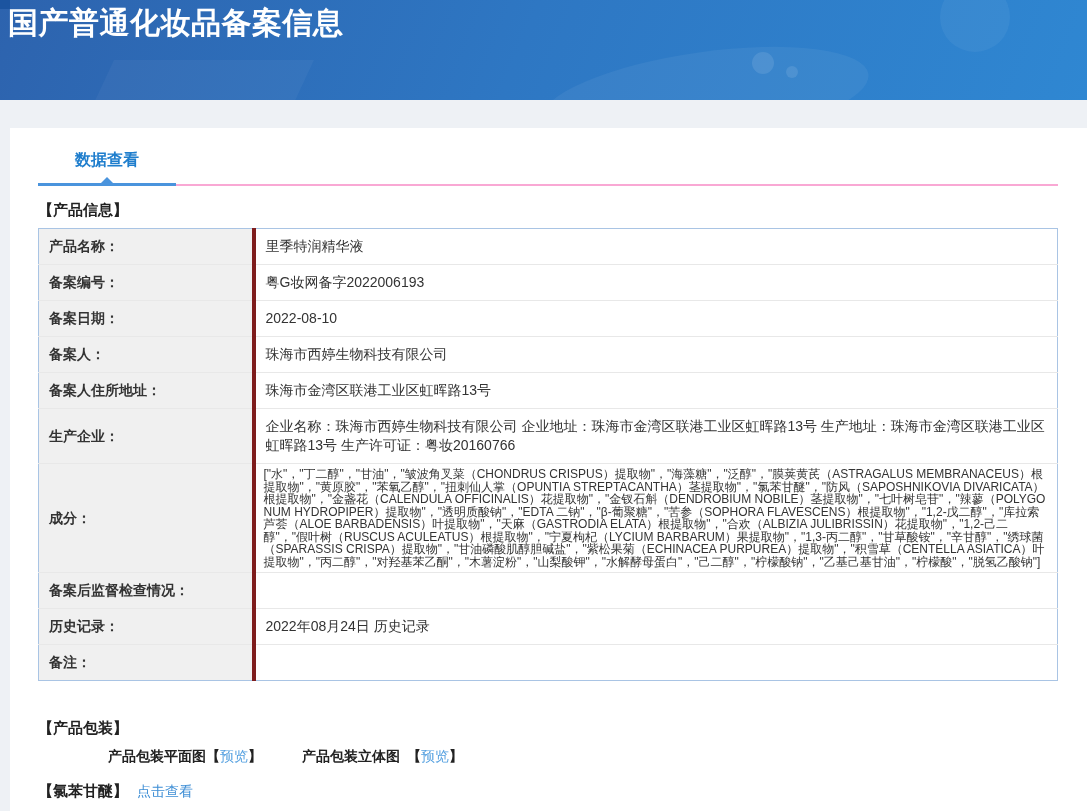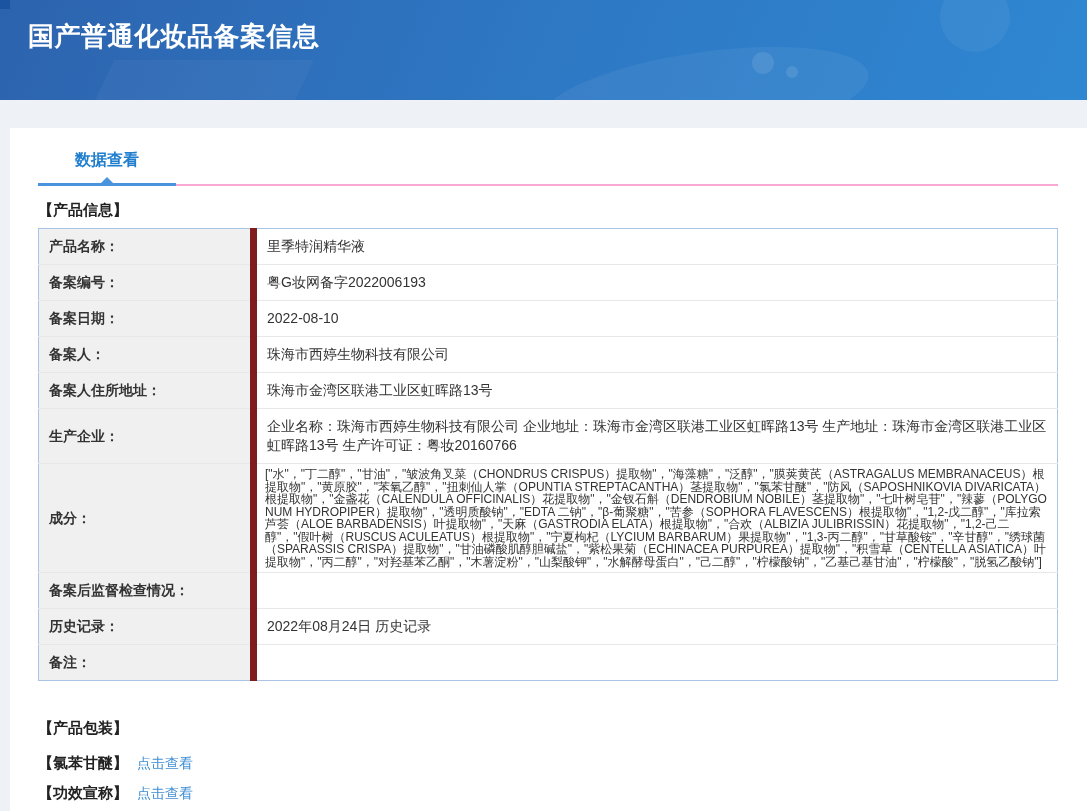--- a/index.html
+++ b/index.html
@@ -12,24 +12,23 @@
   .banner {
     position:relative; width:100%; height:100px;
     background:linear-gradient(112deg,#2d63ae 0%,#2e77c3 48%,#2f87d2 100%);
     overflow:hidden;
   }
   .banner .corner-notch {
     position:absolute; left:0; top:0; width:10px; height:9px;
     background:#1b54a0;
   }
   .banner h1 {
-    position:absolute; left:8px; top:16px;
-    font-size:26px; font-weight:bold; color:#ffffff; line-height:40px;
+    position:absolute; left:8px; top:3px;
+    font-size:30px; font-weight:bold; color:#ffffff; line-height:40px;
     letter-spacing:0.5px;
-    margin-left:20px;
   }
   .deco { position:absolute; background:rgba(255,255,255,0.055); }
   .deco.blob  { left:540px; top:52px; width:330px; height:90px; border-radius:50%; transform:rotate(-8deg); }
   .deco.band  { left:100px; top:60px; width:200px; height:60px; transform:skewX(-25deg); background:rgba(255,255,255,0.04); }
   .deco.circ1 { left:752px; top:52px; width:22px; height:22px; border-radius:50%; background:rgba(255,255,255,0.10); }
   .deco.circ2 { left:786px; top:66px; width:12px; height:12px; border-radius:50%; background:rgba(255,255,255,0.10); }
   .deco.circ3 { left:940px; top:-18px; width:70px; height:70px; border-radius:50%; background:rgba(255,255,255,0.05); }
   
   .card {
     margin:28px 0 0 10px;
@@ -70,21 +69,21 @@
   }
   table.info td {
     border-bottom:1px solid #e8e8e8;
     vertical-align:middle;
     font-size:14px; color:#333; line-height:19px;
   }
   table.info tr:last-child td { border-bottom:none; }
   td.lbl {
     width:215px; background:#f0f0f0; font-weight:bold;
     padding:8px 6px 8px 10px;
-    border-right:7px solid #7f1d1d;
+    border-right:4px solid #7f1d1d;
   }
   td.val { padding:8px 10px; word-break:break-all; }
   tr.ingredients td.val {
     font-size:12px; line-height:12.5px; padding:4px 8px;
   }
   
   .pkg-row {
     margin:10px 0 0 70px;
     font-size:14px; color:#222;
   }
@@ -167,20 +166,23 @@
     </tr>
     <tr>
       <td class="lbl">备注：</td>
       <td class="val"></td>
     </tr>
   </tbody>
     </table>
 
   <div class="sec-title" style="margin-top:38px;">【产品包装】</div>
 
+  <div class="pkg-row">
+    <span class="pkg-label">产品包装平面图</span><span class="bracket">【</span><a class="preview-link">预览</a><span class="bracket">】</span><span class="gap"></span><span class="pkg-label">产品包装立体图</span><span class="sp"></span><span class="bracket">【</span><a class="preview-link">预览</a><span class="bracket">】</span>
+  </div>
 
   <div class="inline-sec">
     <span>【氯苯甘醚】</span><a class="view-link">点击查看</a>
   </div>
 
   <div class="inline-sec">
     <span>【功效宣称】</span><a class="view-link">点击查看</a>
   </div>
 
 </div>

